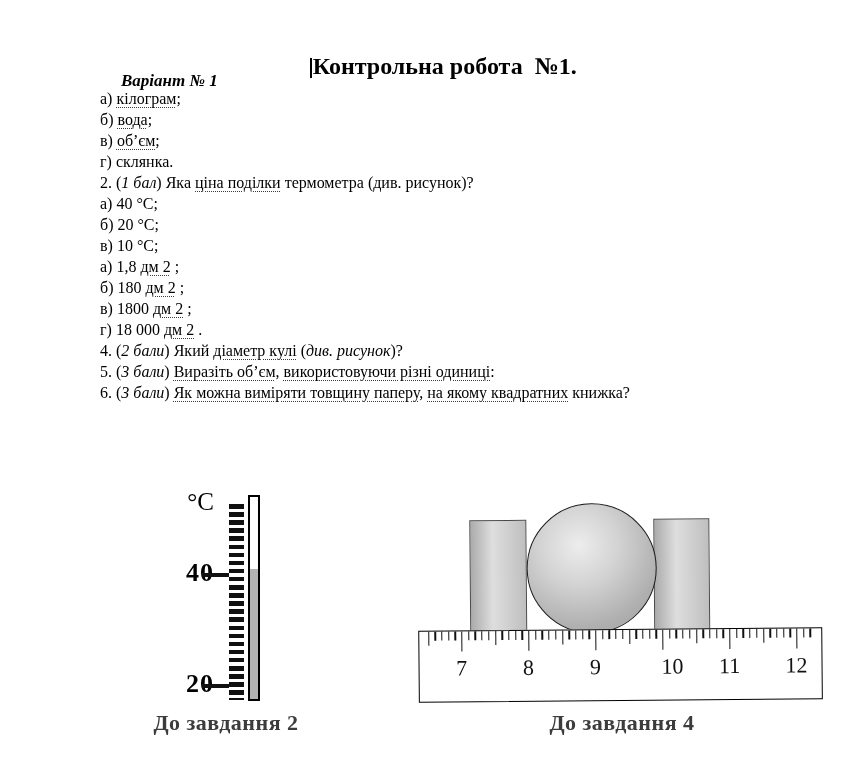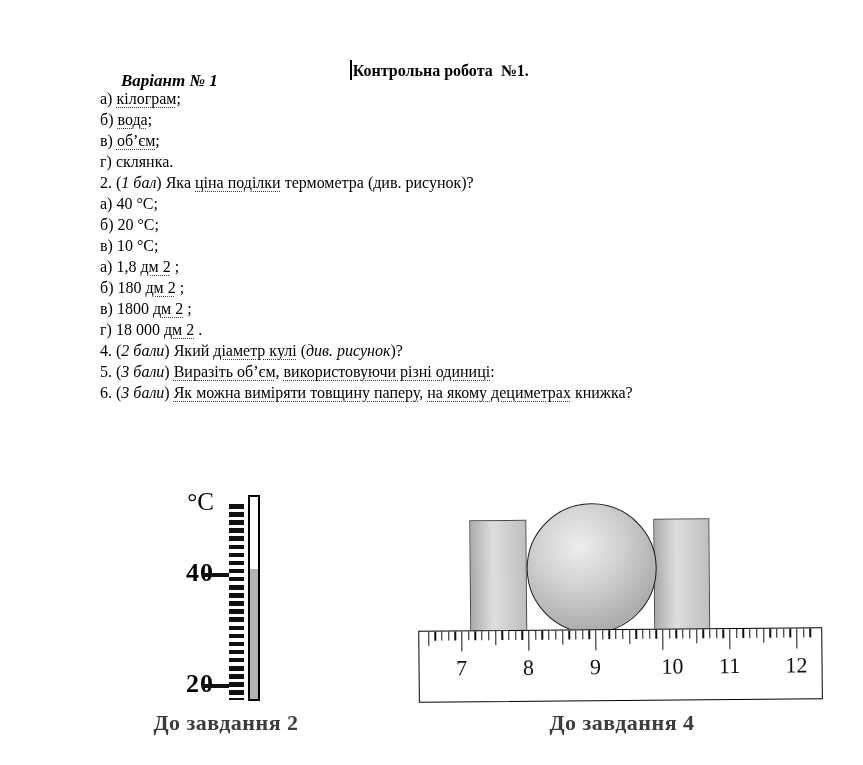--- a/index.html
+++ b/index.html
@@ -1,20 +1,20 @@
 <!DOCTYPE html>
 <html><head>
 <meta charset="utf-8">
 <style>
   html,body{margin:0;padding:0;background:#fff;}
   .page{position:relative;width:863px;height:765px;background:#ffffff;
         font-family:"Liberation Serif", serif;color:#000;overflow:hidden;}
 
-  .title{position:absolute;top:42px;left:0;width:100%;text-align:center;
-         font-size:16px;font-weight:bold;white-space:pre;}
+  .title{position:absolute;top:26px;left:0;width:100%;text-align:center;
+         font-size:24px;font-weight:bold;white-space:pre;}
   .caret{display:inline-block;width:1.5px;height:20px;background:#000;
          vertical-align:-4px;margin-right:1px;}
 
   .variant{position:absolute;top:71px;left:121px;font-size:17px;
            font-weight:bold;font-style:italic;}
 
   .lines{position:absolute;top:90px;left:100px;width:710px;font-size:16px;}
   .line{height:21px;white-space:pre-wrap;}
   .it{font-style:italic;}
   .sp{text-decoration:underline dotted #3a3a3a;text-underline-offset:3px;
@@ -77,21 +77,21 @@
       <div class="line"><span>2. (</span><span class="it">1 бал</span><span>) Яка </span><span class="sp">ціна поділки</span><span> термометра (див. рисунок)?</span></div>
       <div class="line"><span>а) 40 °С;</span></div>
       <div class="line"><span>б) 20 °С;</span></div>
       <div class="line"><span>в) 10 °С;</span></div>
       <div class="line"><span>а) 1,8 </span><span class="sp">дм 2</span><span> ;</span></div>
       <div class="line"><span>б) 180 </span><span class="sp">дм 2</span><span> ;</span></div>
       <div class="line"><span>в) 1800 </span><span class="sp">дм 2</span><span> ;</span></div>
       <div class="line"><span>г) 18 000 </span><span class="sp">дм 2</span><span> .</span></div>
       <div class="line"><span>4. (</span><span class="it">2 бали</span><span>) Який </span><span class="sp">діаметр кулі</span><span> (</span><span class="it">див. рисунок</span><span>)?</span></div>
       <div class="line"><span>5. (</span><span class="it">3 бали</span><span>) </span><span class="sp">Виразіть об’єм</span><span>, </span><span class="sp">використовуючи різні одиниці</span><span>:</span></div>
-      <div class="line"><span>6. (</span><span class="it">3 бали</span><span>) </span><span class="sp">Як можна виміряти товщину паперу</span><span>, </span><span class="sp">на якому дециметрах</span><span> книжка?</span></div>
+      <div class="line"><span>6. (</span><span class="it">3 бали</span><span>) </span><span class="sp">Як можна виміряти товщину паперу</span><span>, </span><span class="sp">на якому квадратних</span><span> книжка?</span></div>
     </div>
 
   <div class="thermo">
     <div class="t-unit">°C</div>
     <div class="t-num t-n40">40</div>
     <div class="t-num t-n20">20</div>
     <div class="t-long t-l40"></div>
     <div class="t-long t-l20"></div>
     <div class="t-scale"></div>
     <div class="t-tube">

